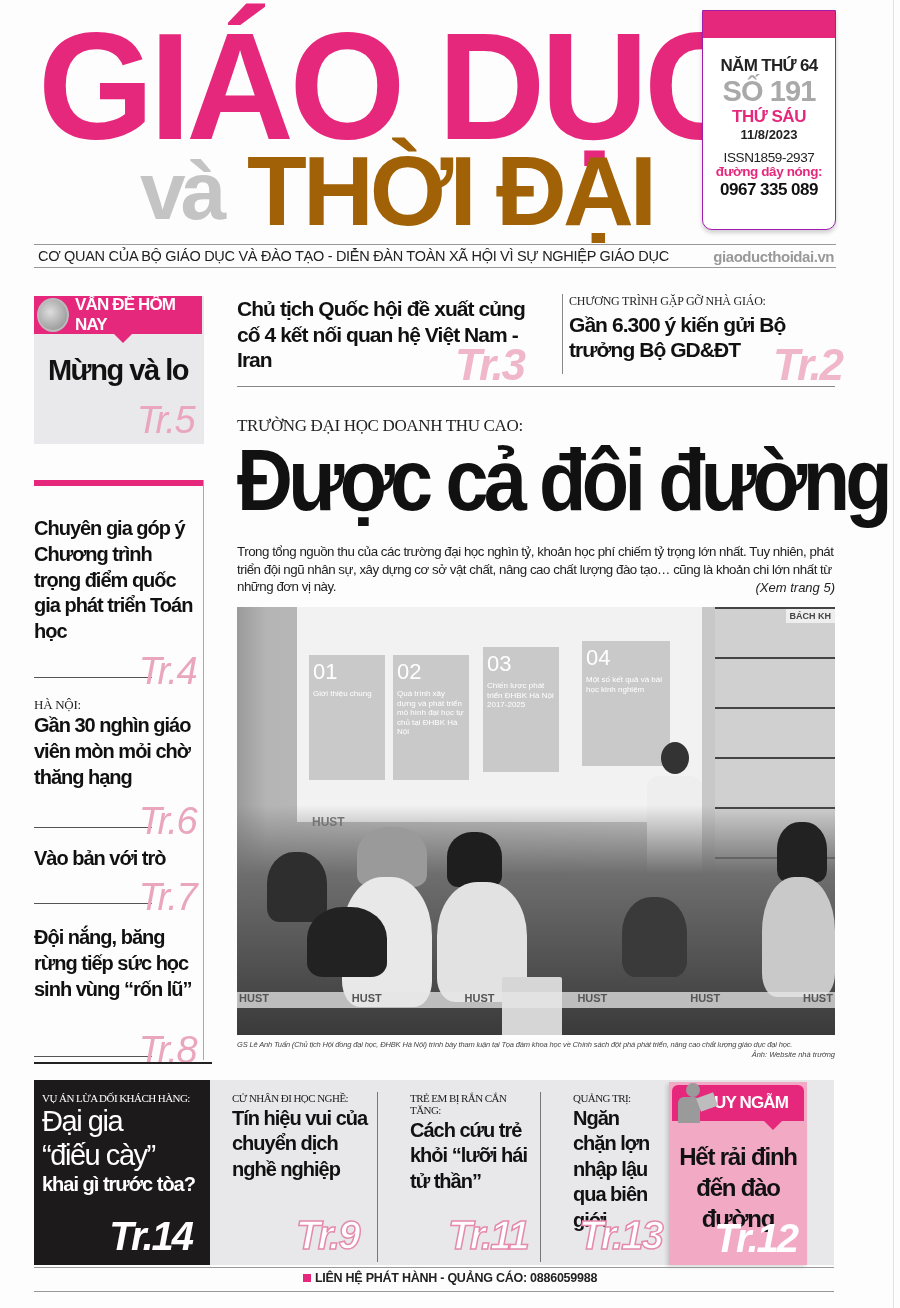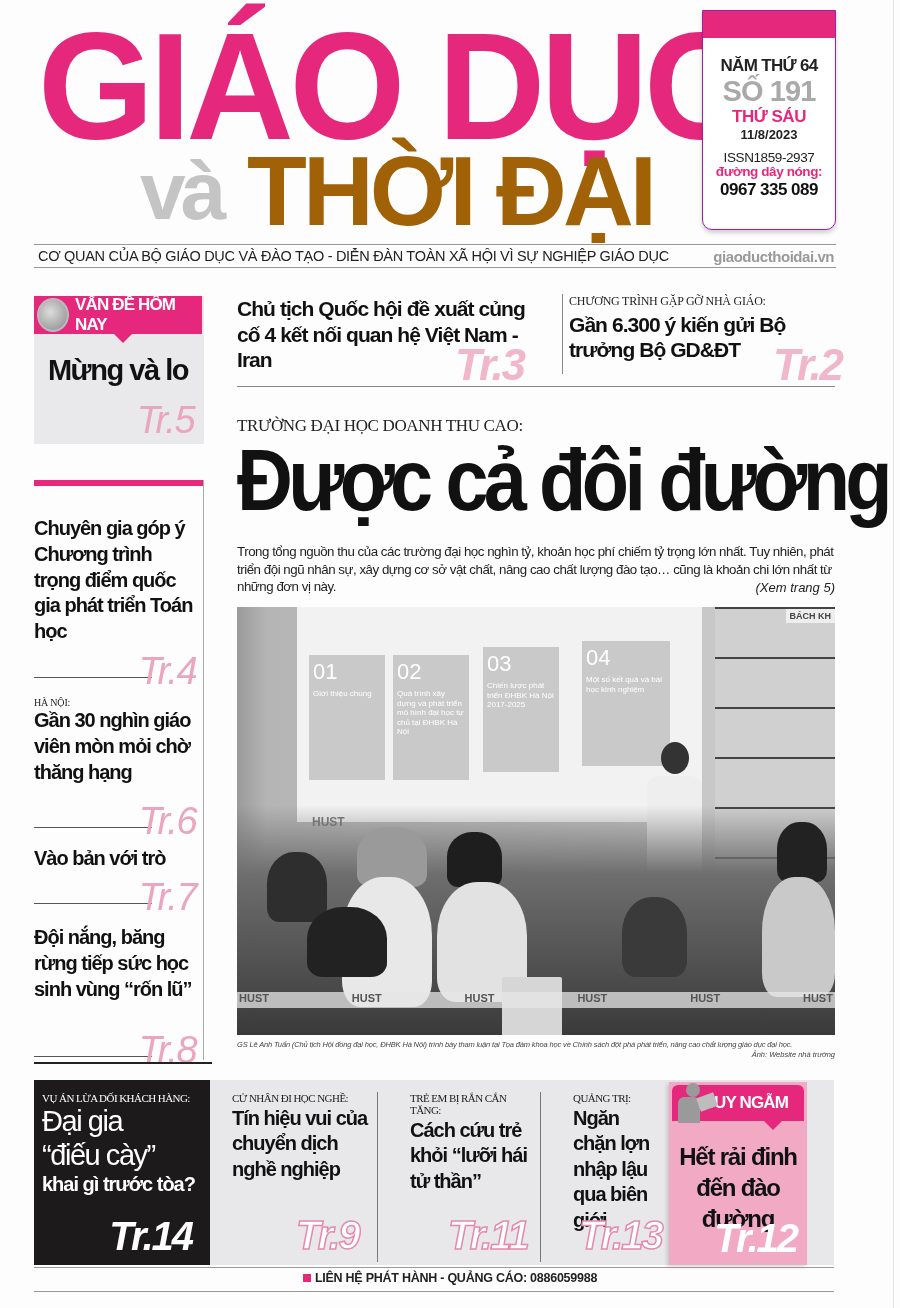--- a/index.html
+++ b/index.html
@@ -71,21 +71,21 @@
   #photo .person { position: absolute; border-radius: 45% 45% 20% 20%; }
   #photo .strip { position: absolute; left: 0; top: 385px; width: 100%; height: 16px; background: rgba(230,230,230,0.75); display: flex; justify-content: space-between; padding: 0 2px; font-size: 11px; font-weight: 700; color: #555; }
   #photo-caption { left: 237px; top: 1040px; width: 598px; font-size: 7.5px; font-style: italic; color: #444; letter-spacing: -0.02em; }
   #photo-credit { left: 600px; top: 1050px; width: 235px; text-align: right; font-size: 7.5px; font-style: italic; color: #444; }
 
   
   #left-top-rule { left: 34px; top: 480px; width: 170px; height: 6px; background: #e6287c; }
   #left-col-rule { left: 203px; top: 480px; height: 580px; border-left: 1.5px solid #aaa; }
   .lstory { position: absolute; left: 34px; width: 168px; }
   .lstory .title { font-size: 20px; font-weight: 700; line-height: 1.29; letter-spacing: -0.05em; color: #111; }
-  .lstory .kicker { font-size: 10px; }
+  .lstory .kicker { font-size: 13px; }
   .lfoot { position: absolute; left: 34px; width: 168px; height: 44px; }
   .lfoot .line { position: absolute; left: 0; bottom: 12px; width: 118px; border-top: 1.2px solid #555; }
   .lfoot .tr { position: absolute; right: 6px; bottom: 0; font-size: 38px; line-height: 1; }
   #left-bottom-rule { left: 34px; top: 1062px; width: 178px; border-top: 2px solid #222; }
 
   
   #bottom-band { left: 34px; top: 1080px; width: 800px; height: 185px; background: #e8e7e9; }
   #bb-black { left: 34px; top: 1080px; width: 176px; height: 185px; background: #1c1a1b; color: #fff; padding: 12px 6px 0 8px; }
   #bb-black .kicker { font-family: "Liberation Serif", serif; font-size: 11px; letter-spacing: -0.05em; text-transform: uppercase; color: #fff; }
   #bb-black .t1 { font-size: 29px; font-weight: 400; letter-spacing: -0.05em; line-height: 1.1; margin-top: 2px; }

